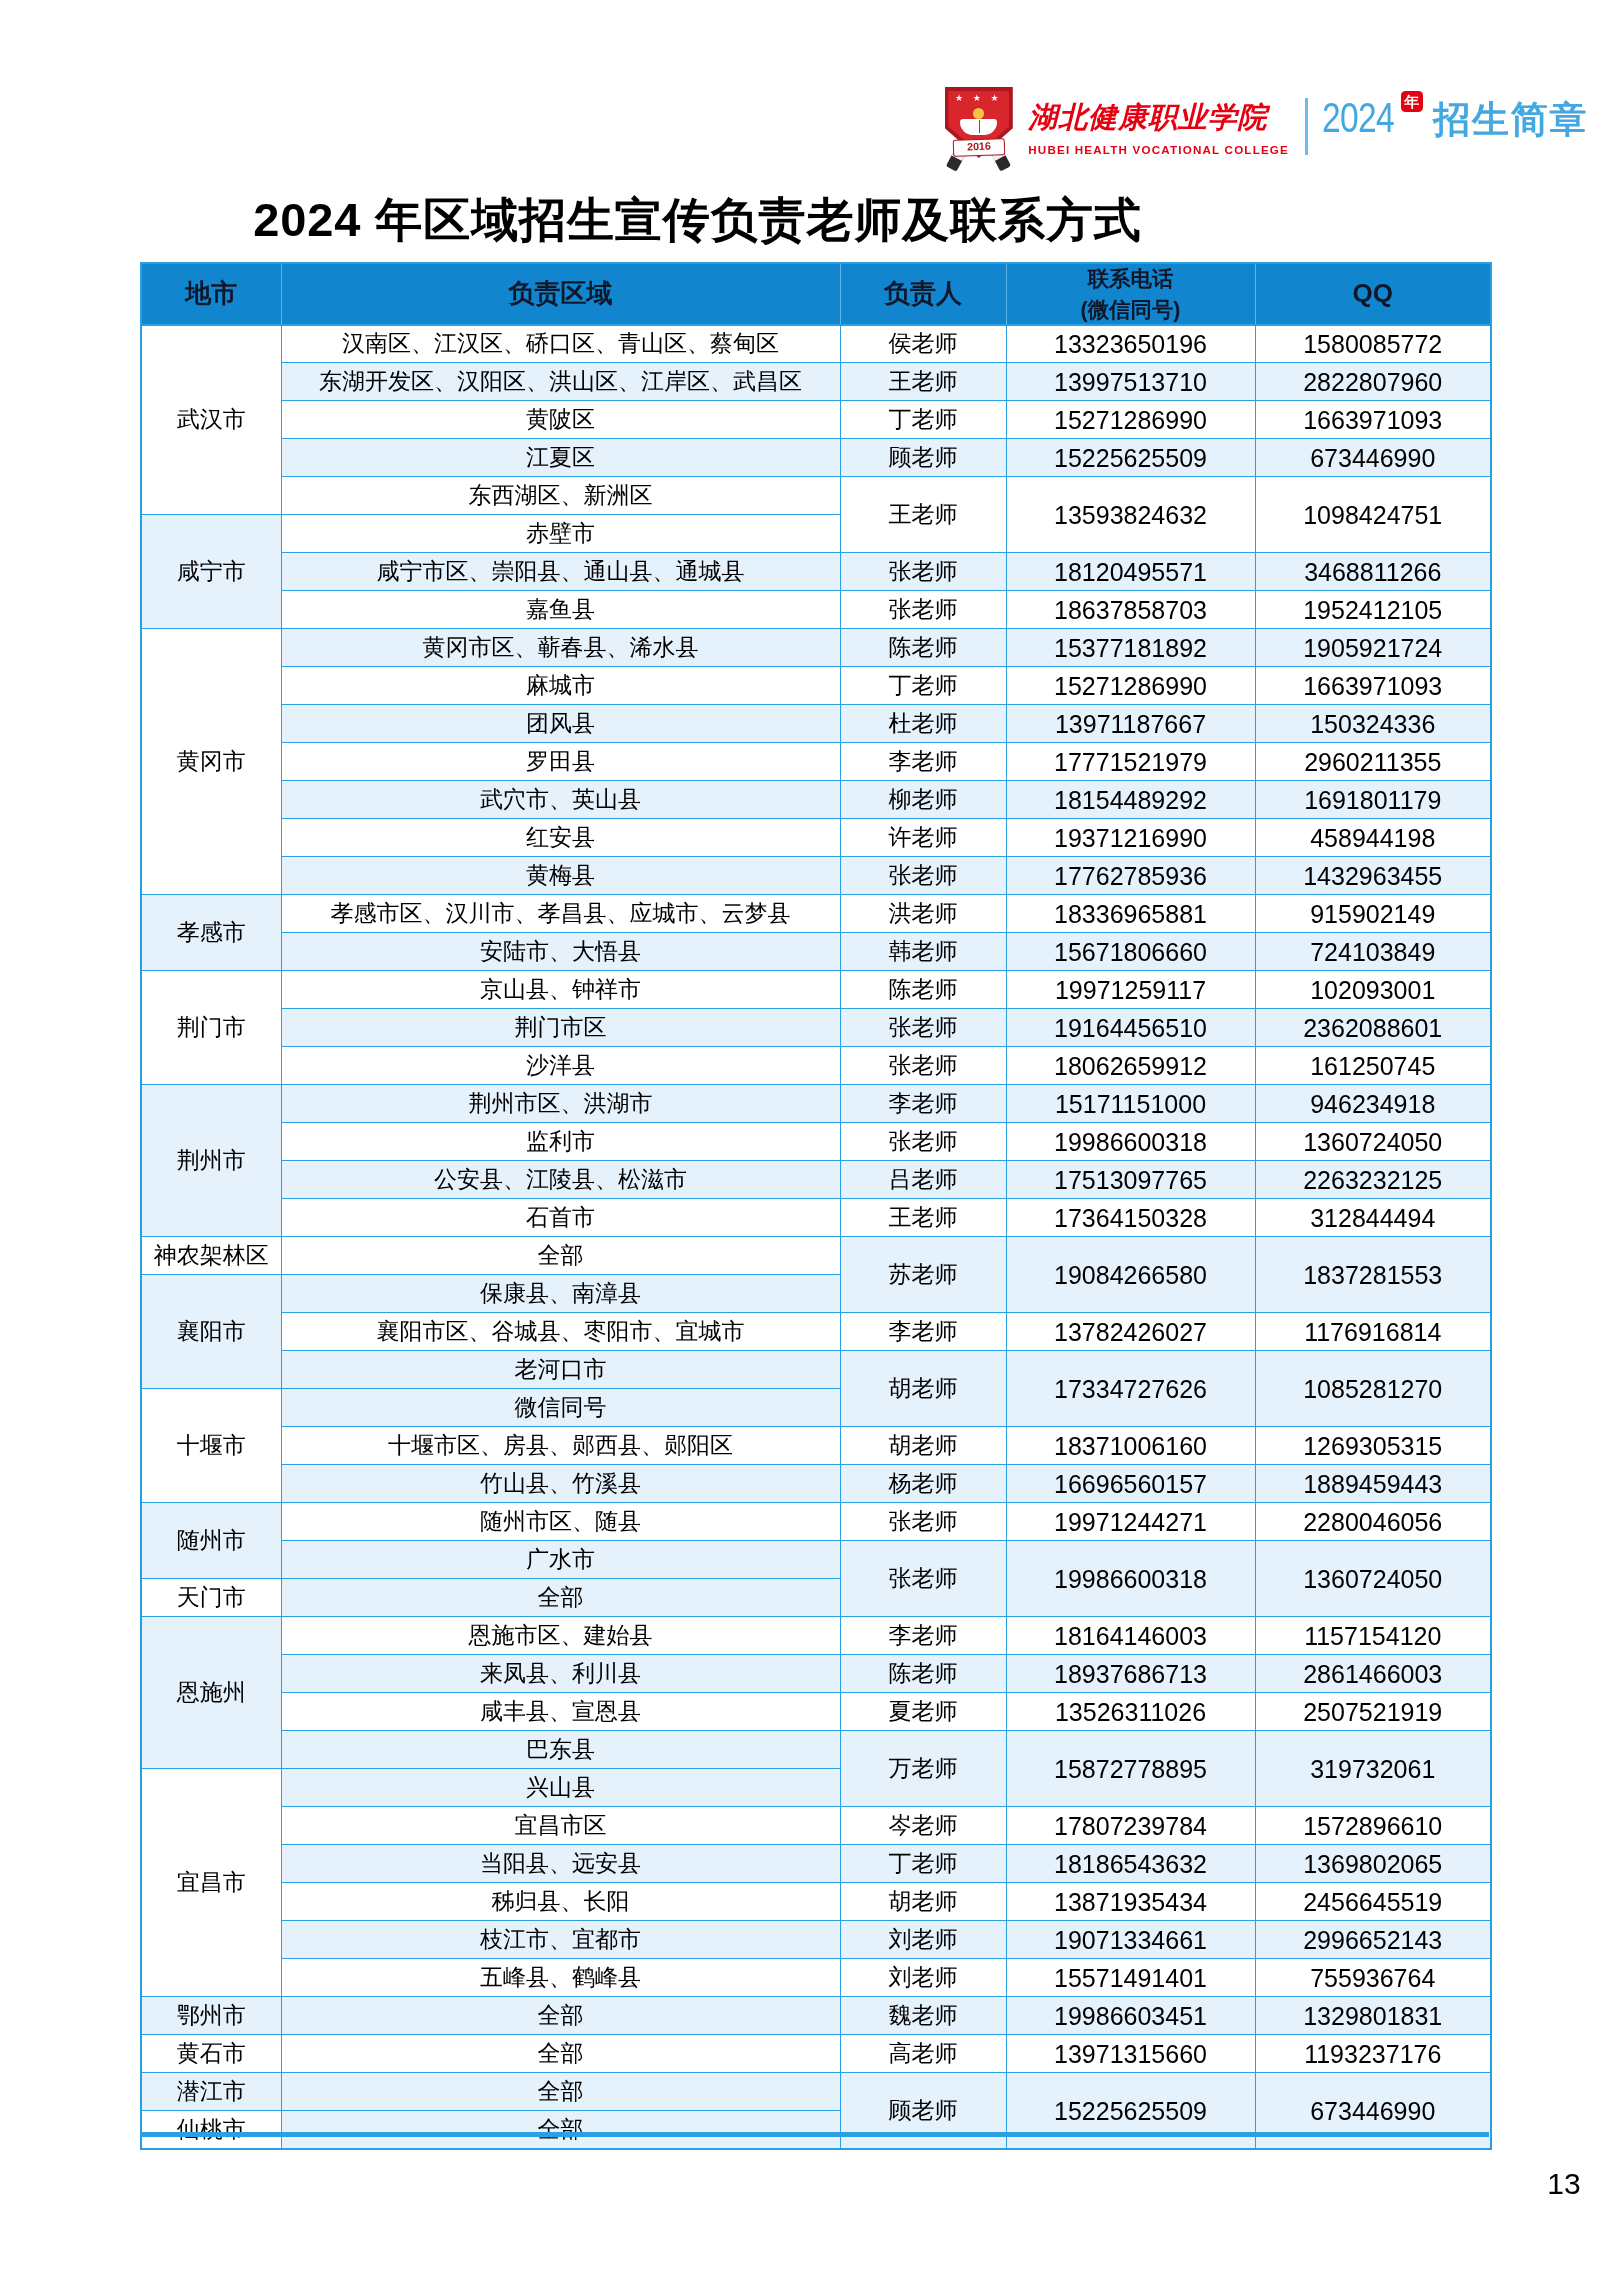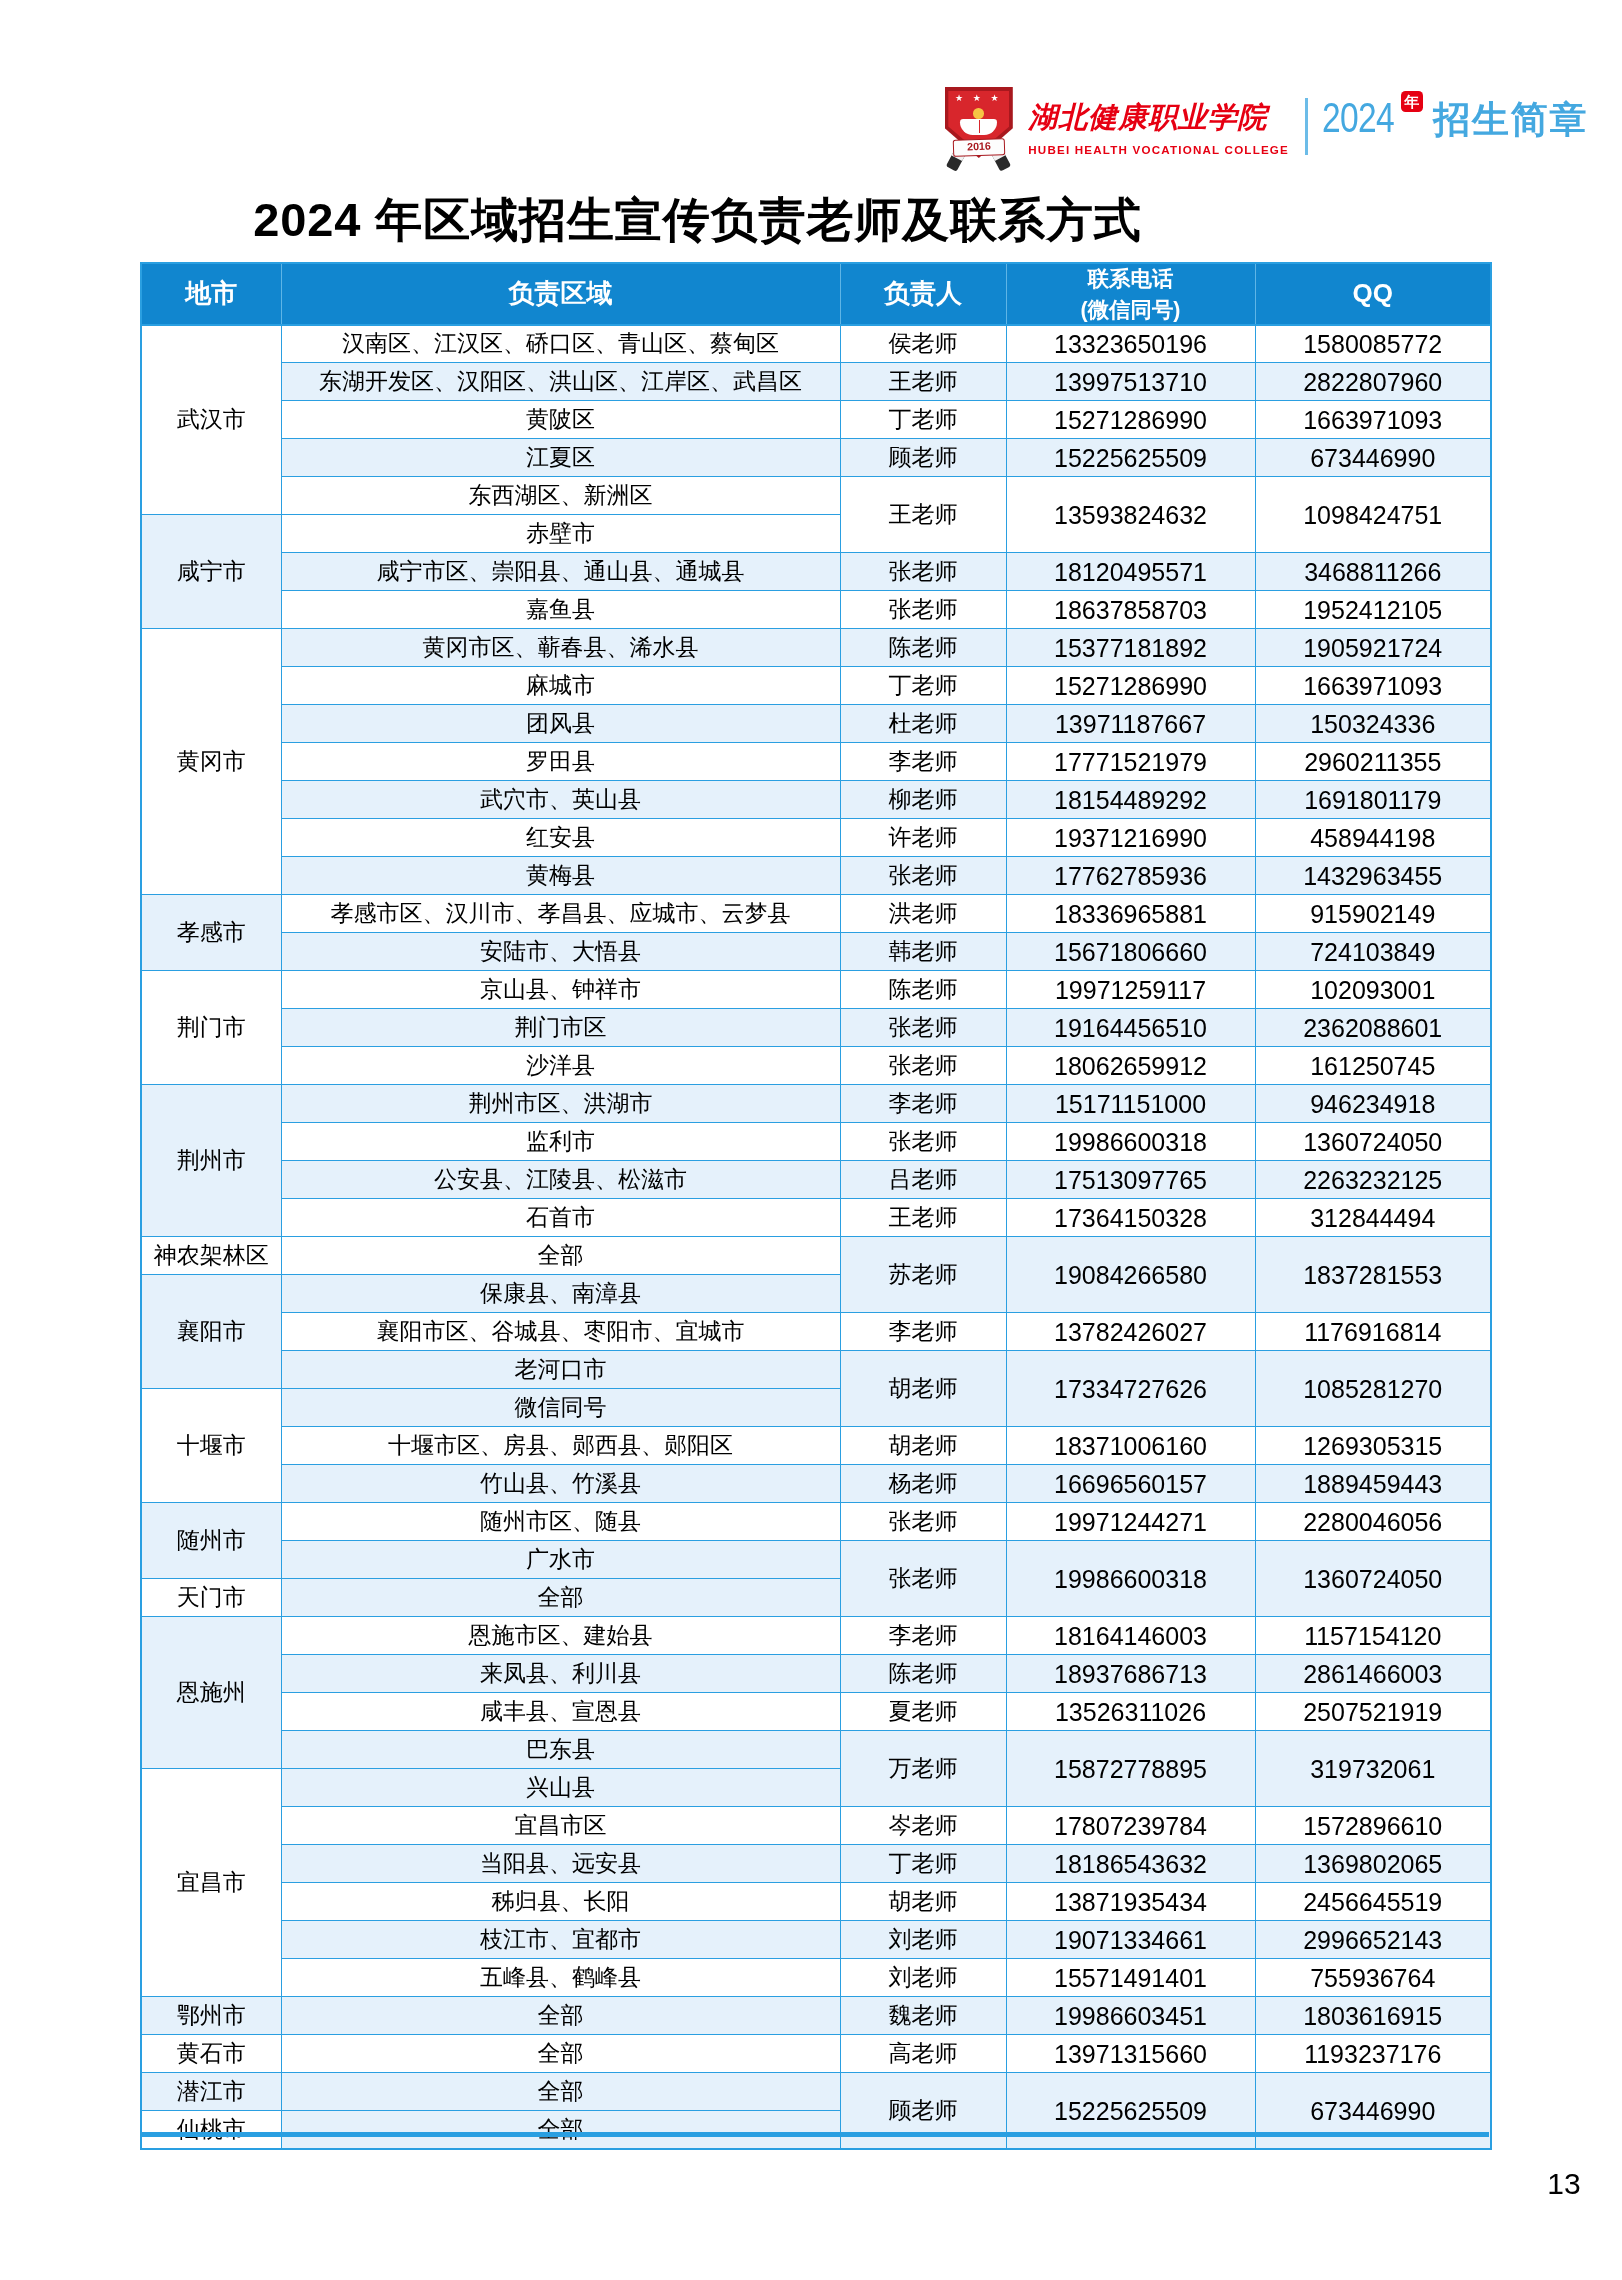--- a/index.html
+++ b/index.html
@@ -56,21 +56,21 @@
     margin:8px 0 0 10.7px;white-space:nowrap;}
 
   
   .page-title{position:absolute;top:189px;left:0;width:1395px;text-align:center;
     font-size:47px;font-weight:700;letter-spacing:0.9px;}
 
   
   .table-wrap{position:absolute;left:140px;top:262px;width:1349px;}
   table.contact{border-collapse:collapse;table-layout:fixed;width:1349px;
     border:2.7px solid var(--border-blue);}
-  th{background:var(--header-bg);color:#ffffff;font-size:26px;font-weight:700;
+  th{background:var(--header-bg);color:#0f172a;font-size:26px;font-weight:700;
     height:55px;text-align:center;vertical-align:middle;
     border-bottom:2.7px solid var(--border-blue);}
   th + th{border-left:1.8px solid #5fb5e6;margin-left:41px;}
   th .sub{font-size:21.4px;font-weight:700;margin-top:1.8px;}
   th .main2{font-size:21.4px;font-weight:700;font-family:Liberation Serif, serif;}
   td{border:1.8px solid var(--border-blue);height:38px;text-align:center;vertical-align:middle;
     font-size:23px;line-height:1.12;padding:0 3.6px;overflow:hidden;white-space:nowrap;}
   td.phone,td.qq{font-size:25px;letter-spacing:0;}
   td.bg-w{background:#ffffff;}
   td.bg-b{background:var(--row-blue);}
@@ -389,21 +389,21 @@
             <td class="region bg-w">五峰县、鹤峰县</td>
             <td class="teacher bg-w">刘老师</td>
             <td class="phone bg-w">15571491401</td>
             <td class="qq bg-w">755936764</td>
           </tr>
           <tr>
             <td class="city bg-b">鄂州市</td>
             <td class="region bg-b">全部</td>
             <td class="teacher bg-b">魏老师</td>
             <td class="phone bg-b">19986603451</td>
-            <td class="qq bg-b">1803616915</td>
+            <td class="qq bg-b">1329801831</td>
           </tr>
           <tr>
             <td class="city bg-w">黄石市</td>
             <td class="region bg-w">全部</td>
             <td class="teacher bg-w">高老师</td>
             <td class="phone bg-w">13971315660</td>
             <td class="qq bg-w">1193237176</td>
           </tr>
           <tr>
             <td class="city bg-b">潜江市</td>

